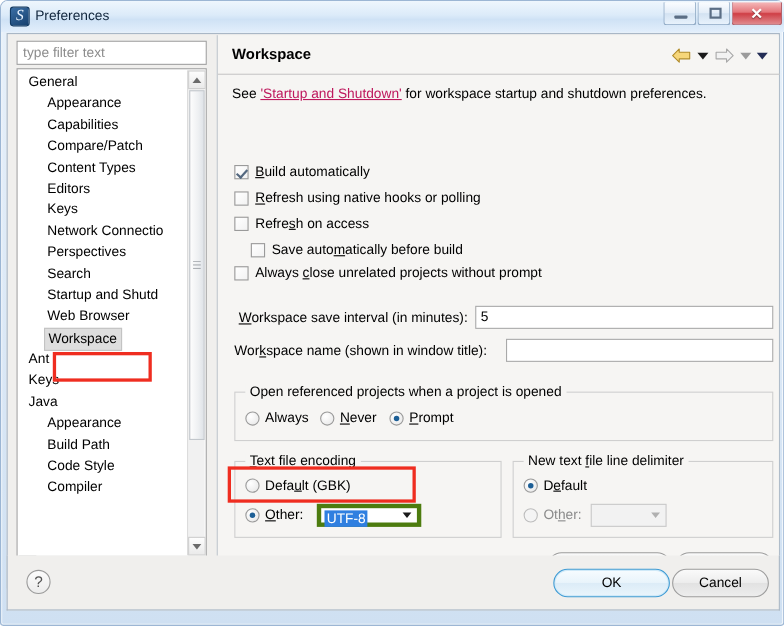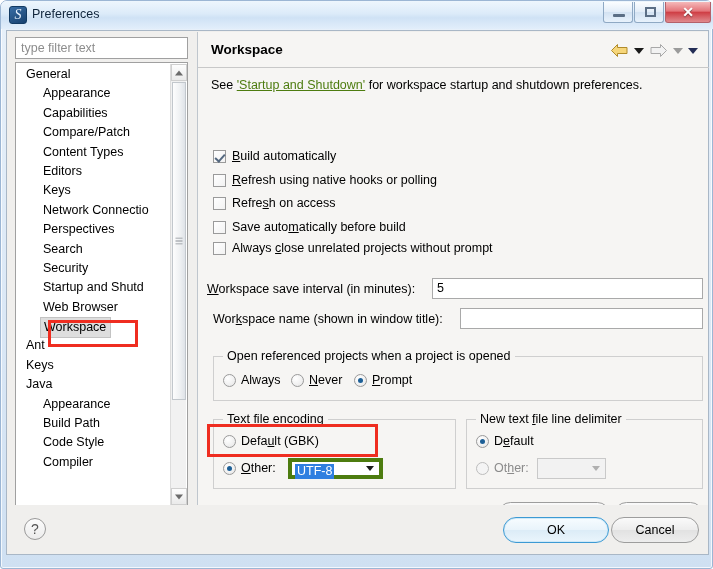--- a/index.html
+++ b/index.html
@@ -285,21 +285,21 @@
   .nav-caret.navy { border-top-color: #232d55; }
 
   .desc {
     position: absolute;
     left: 13px; top: 46px;
     font-size: 12.5px;
     color: #000;
     white-space: nowrap;
   }
   .desc a {
-    color: #4d7c0f;
+    color: #be185d;
   }
 
   
   .check-row {
     position: absolute;
     left: 206px;
     height: 18px;
     display: flex;
     align-items: center;
     font-size: 12.5px;
@@ -519,21 +519,20 @@
             <div class="tree-item lvl0"><span class="tree-label">General</span></div>
             <div class="tree-item lvl1"><span class="tree-label">Appearance</span></div>
             <div class="tree-item lvl1"><span class="tree-label">Capabilities</span></div>
             <div class="tree-item lvl1"><span class="tree-label">Compare/Patch</span></div>
             <div class="tree-item lvl1"><span class="tree-label">Content Types</span></div>
             <div class="tree-item lvl1"><span class="tree-label">Editors</span></div>
             <div class="tree-item lvl1"><span class="tree-label">Keys</span></div>
             <div class="tree-item lvl1"><span class="tree-label">Network Connectio</span></div>
             <div class="tree-item lvl1"><span class="tree-label">Perspectives</span></div>
             <div class="tree-item lvl1"><span class="tree-label">Search</span></div>
-            <div class="tree-item lvl1"><span class="tree-label">Security</span></div>
             <div class="tree-item lvl1"><span class="tree-label">Startup and Shutd</span></div>
             <div class="tree-item lvl1"><span class="tree-label">Web Browser</span></div>
             <div class="tree-item lvl1 selected"><span class="tree-label">Workspace</span></div>
             <div class="tree-item lvl0"><span class="tree-label">Ant</span></div>
             <div class="tree-item lvl0"><span class="tree-label">Keys</span></div>
             <div class="tree-item lvl0"><span class="tree-label">Java</span></div>
             <div class="tree-item lvl1"><span class="tree-label">Appearance</span></div>
             <div class="tree-item lvl1"><span class="tree-label">Build Path</span></div>
             <div class="tree-item lvl1"><span class="tree-label">Code Style</span></div>
             <div class="tree-item lvl1"><span class="tree-label">Compiler</span></div>
@@ -596,31 +595,31 @@
             <span><span class="mn">B</span>uild automatically</span>
           </div>
           <div class="check-row" style="top: 140px;">
             <span class="cbox"></span>
             <span><span class="mn">R</span>efresh using native hooks or polling</span>
           </div>
           <div class="check-row" style="top: 163px;">
             <span class="cbox"></span>
             <span>Refre<span class="mn">s</span>h on access</span>
           </div>
-          <div class="check-row" style="top: 187px;">
+          <div class="check-row" style="top: 187px; margin-left: 15px;">
             <span class="cbox"></span>
             <span>Save auto<span class="mn">m</span>atically before build</span>
           </div>
           <div class="check-row" style="top: 208px;">
             <span class="cbox"></span>
             <span>Always <span class="mn">c</span>lose unrelated projects without prompt</span>
           </div>
         </div>
 
-      <div class="field-label" style="left:200px; top:251px;"><span class="mn">W</span>orkspace save interval (in minutes):</div>
+      <div class="field-label" style="left:210px; top:251px;"><span class="mn">W</span>orkspace save interval (in minutes):</div>
       <div class="textinput" style="left:425px; top:247px; width:271px;">5</div>
 
       <div class="field-label" style="left:206px; top:281px;">Wor<span class="mn">k</span>space name (shown in window title):</div>
       <div class="textinput" style="left:453px; top:277px; width:243px;"></div>
 
       <div class="groupbox" style="left:206px; top:325px; width:490px; height:45px;">
         <div class="group-title">Open referenced projects when a project is opened</div>
         <div class="radio-row" style="left:9px; top:16px;">
           <span class="radio"></span>
           <span>Always</span>

